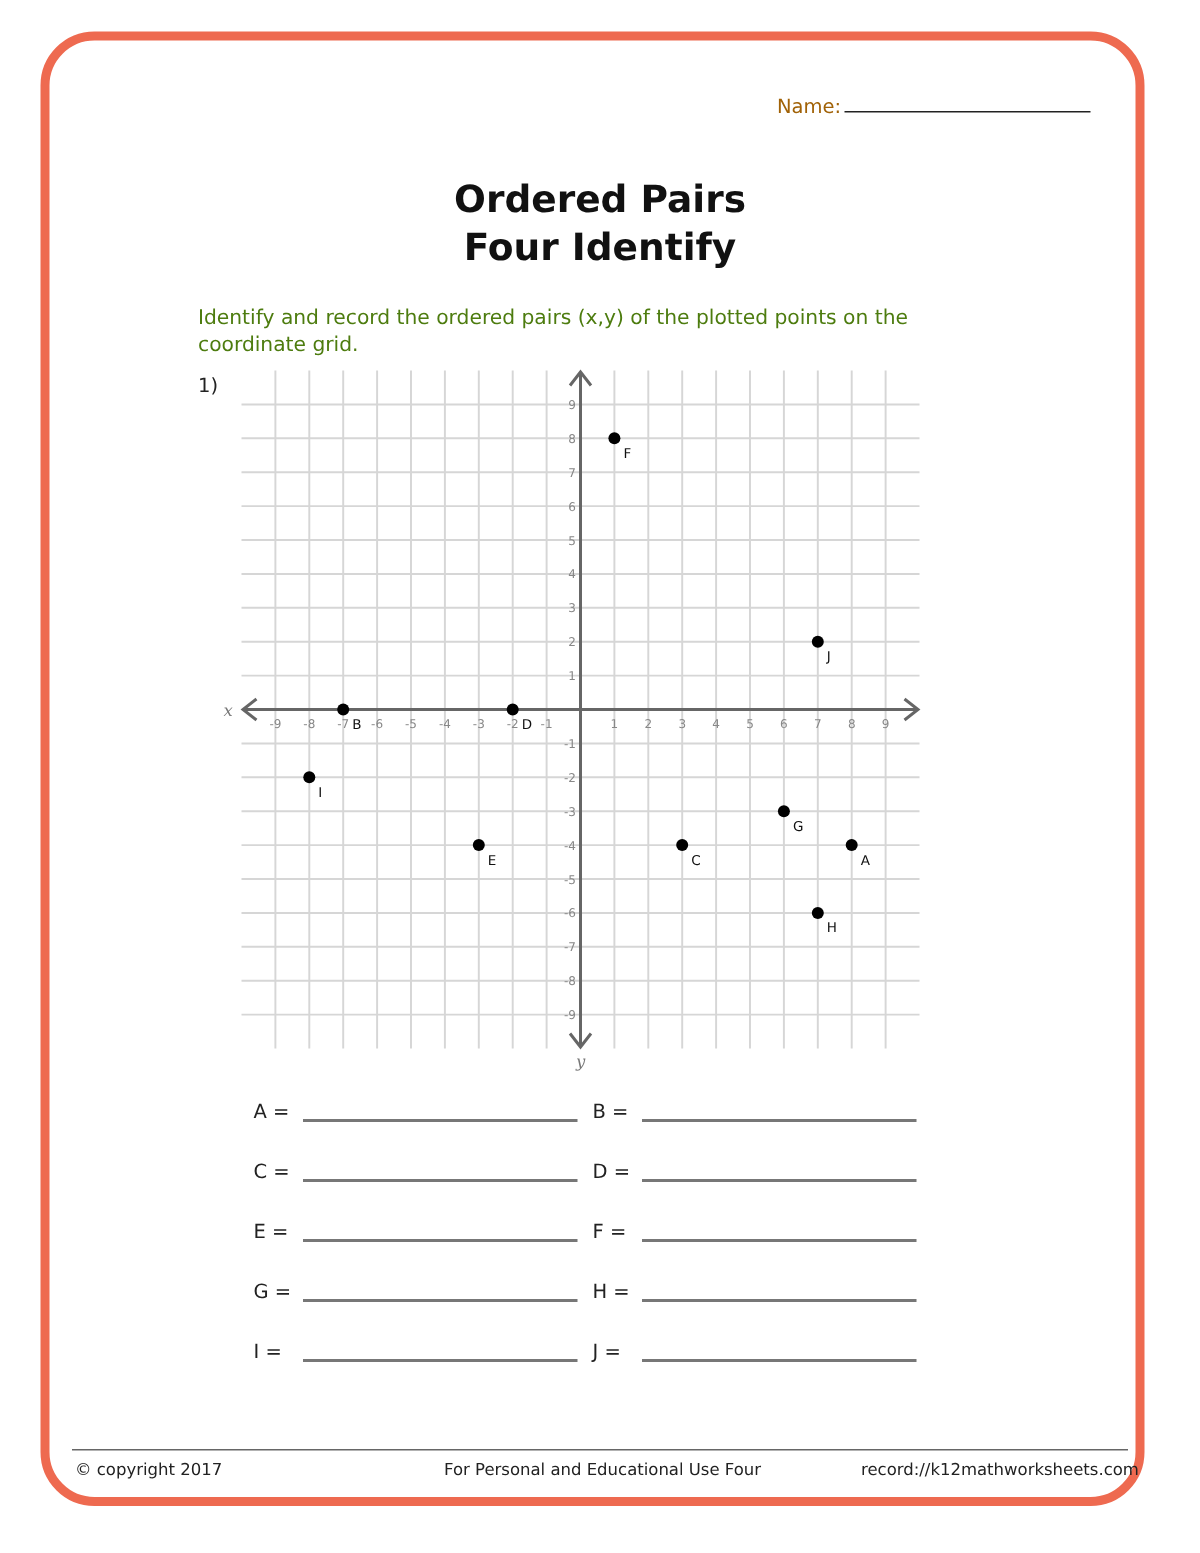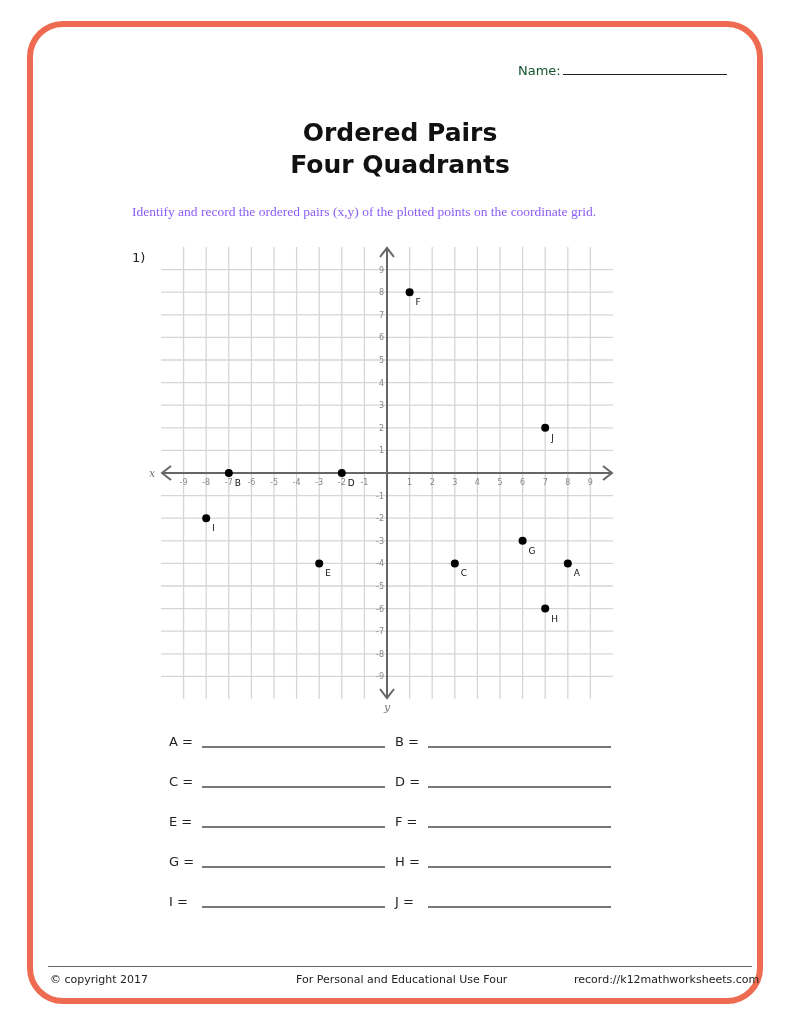--- a/index.html
+++ b/index.html
@@ -1,42 +1,42 @@
 <!DOCTYPE html>
 <html><head>
 <meta charset="utf-8">
 <style>
   html, body { margin:0; padding:0; background:#ffffff; }
   body { width:800px; height:1035px; position:relative; overflow:hidden; font-family:"DejaVu Sans", sans-serif; color:#111; }
   .frame { position:absolute; left:27px; top:21px; width:736px; height:983px; border:6px solid #ee6a50; border-radius:36px; box-sizing:border-box; }
-  .name-line { position:absolute; left:518px; top:62px; font-size:13px; color:#14532d; }
+  .name-line { position:absolute; left:518px; top:62px; font-size:13px; color:#a16207; }
   .name-line .blank { display:inline-block; width:164px; border-bottom:1px solid #222; height:12px; vertical-align:baseline; margin-left:2px; }
   .title { position:absolute; left:0; width:800px; text-align:center; font-weight:bold; font-size:25px; color:#111; }
   .t1 { top:118px; }
   .t2 { top:150px; }
-  .instructions { position:absolute; left:132px; top:203px; width:500px; font-size:13.5px; line-height:18px; color:#8b5cf6;font-family:Liberation Serif, serif; }
+  .instructions { position:absolute; left:132px; top:203px; width:500px; font-size:13.5px; line-height:18px; color:#4d7c0f; }
   .qnum { position:absolute; left:132px; top:250px; font-size:13px; color:#222; }
   svg.grid { position:absolute; left:0; top:0; }
   .ans-row { position:absolute; font-size:13px; color:#222; }
   .ans-label { position:absolute; width:40px; }
   .ans-line { position:absolute; height:0; border-bottom:2px solid #777; width:183px; }
   .footer-rule { position:absolute; left:48px; top:966px; width:704px; border-top:1.5px solid #666; }
   .footer { position:absolute; top:973px; font-size:11px; color:#222; }
 </style>
 </head>
 <body>
 
 <div class="frame"></div>
 
 <div class="name-line">
   <span>Name:</span><span class="blank"></span>
 </div>
 
 <div class="title t1">Ordered Pairs</div>
-<div class="title t2">Four Quadrants</div>
+<div class="title t2">Four Identify</div>
 
 <div class="instructions">Identify and record the ordered pairs (x,y) of the plotted points on the coordinate grid.</div>
 <div class="qnum">1)</div>
 
 <svg class="grid" id="grid" width="800" height="740">
     <line x1="183.6" y1="247" x2="183.6" y2="699" stroke="#d6d6d6" stroke-width="1.3"></line>
     <line x1="206.2" y1="247" x2="206.2" y2="699" stroke="#d6d6d6" stroke-width="1.3"></line>
     <line x1="228.79999999999998" y1="247" x2="228.79999999999998" y2="699" stroke="#d6d6d6" stroke-width="1.3"></line>
     <line x1="251.39999999999998" y1="247" x2="251.39999999999998" y2="699" stroke="#d6d6d6" stroke-width="1.3"></line>
     <line x1="274" y1="247" x2="274" y2="699" stroke="#d6d6d6" stroke-width="1.3"></line>

